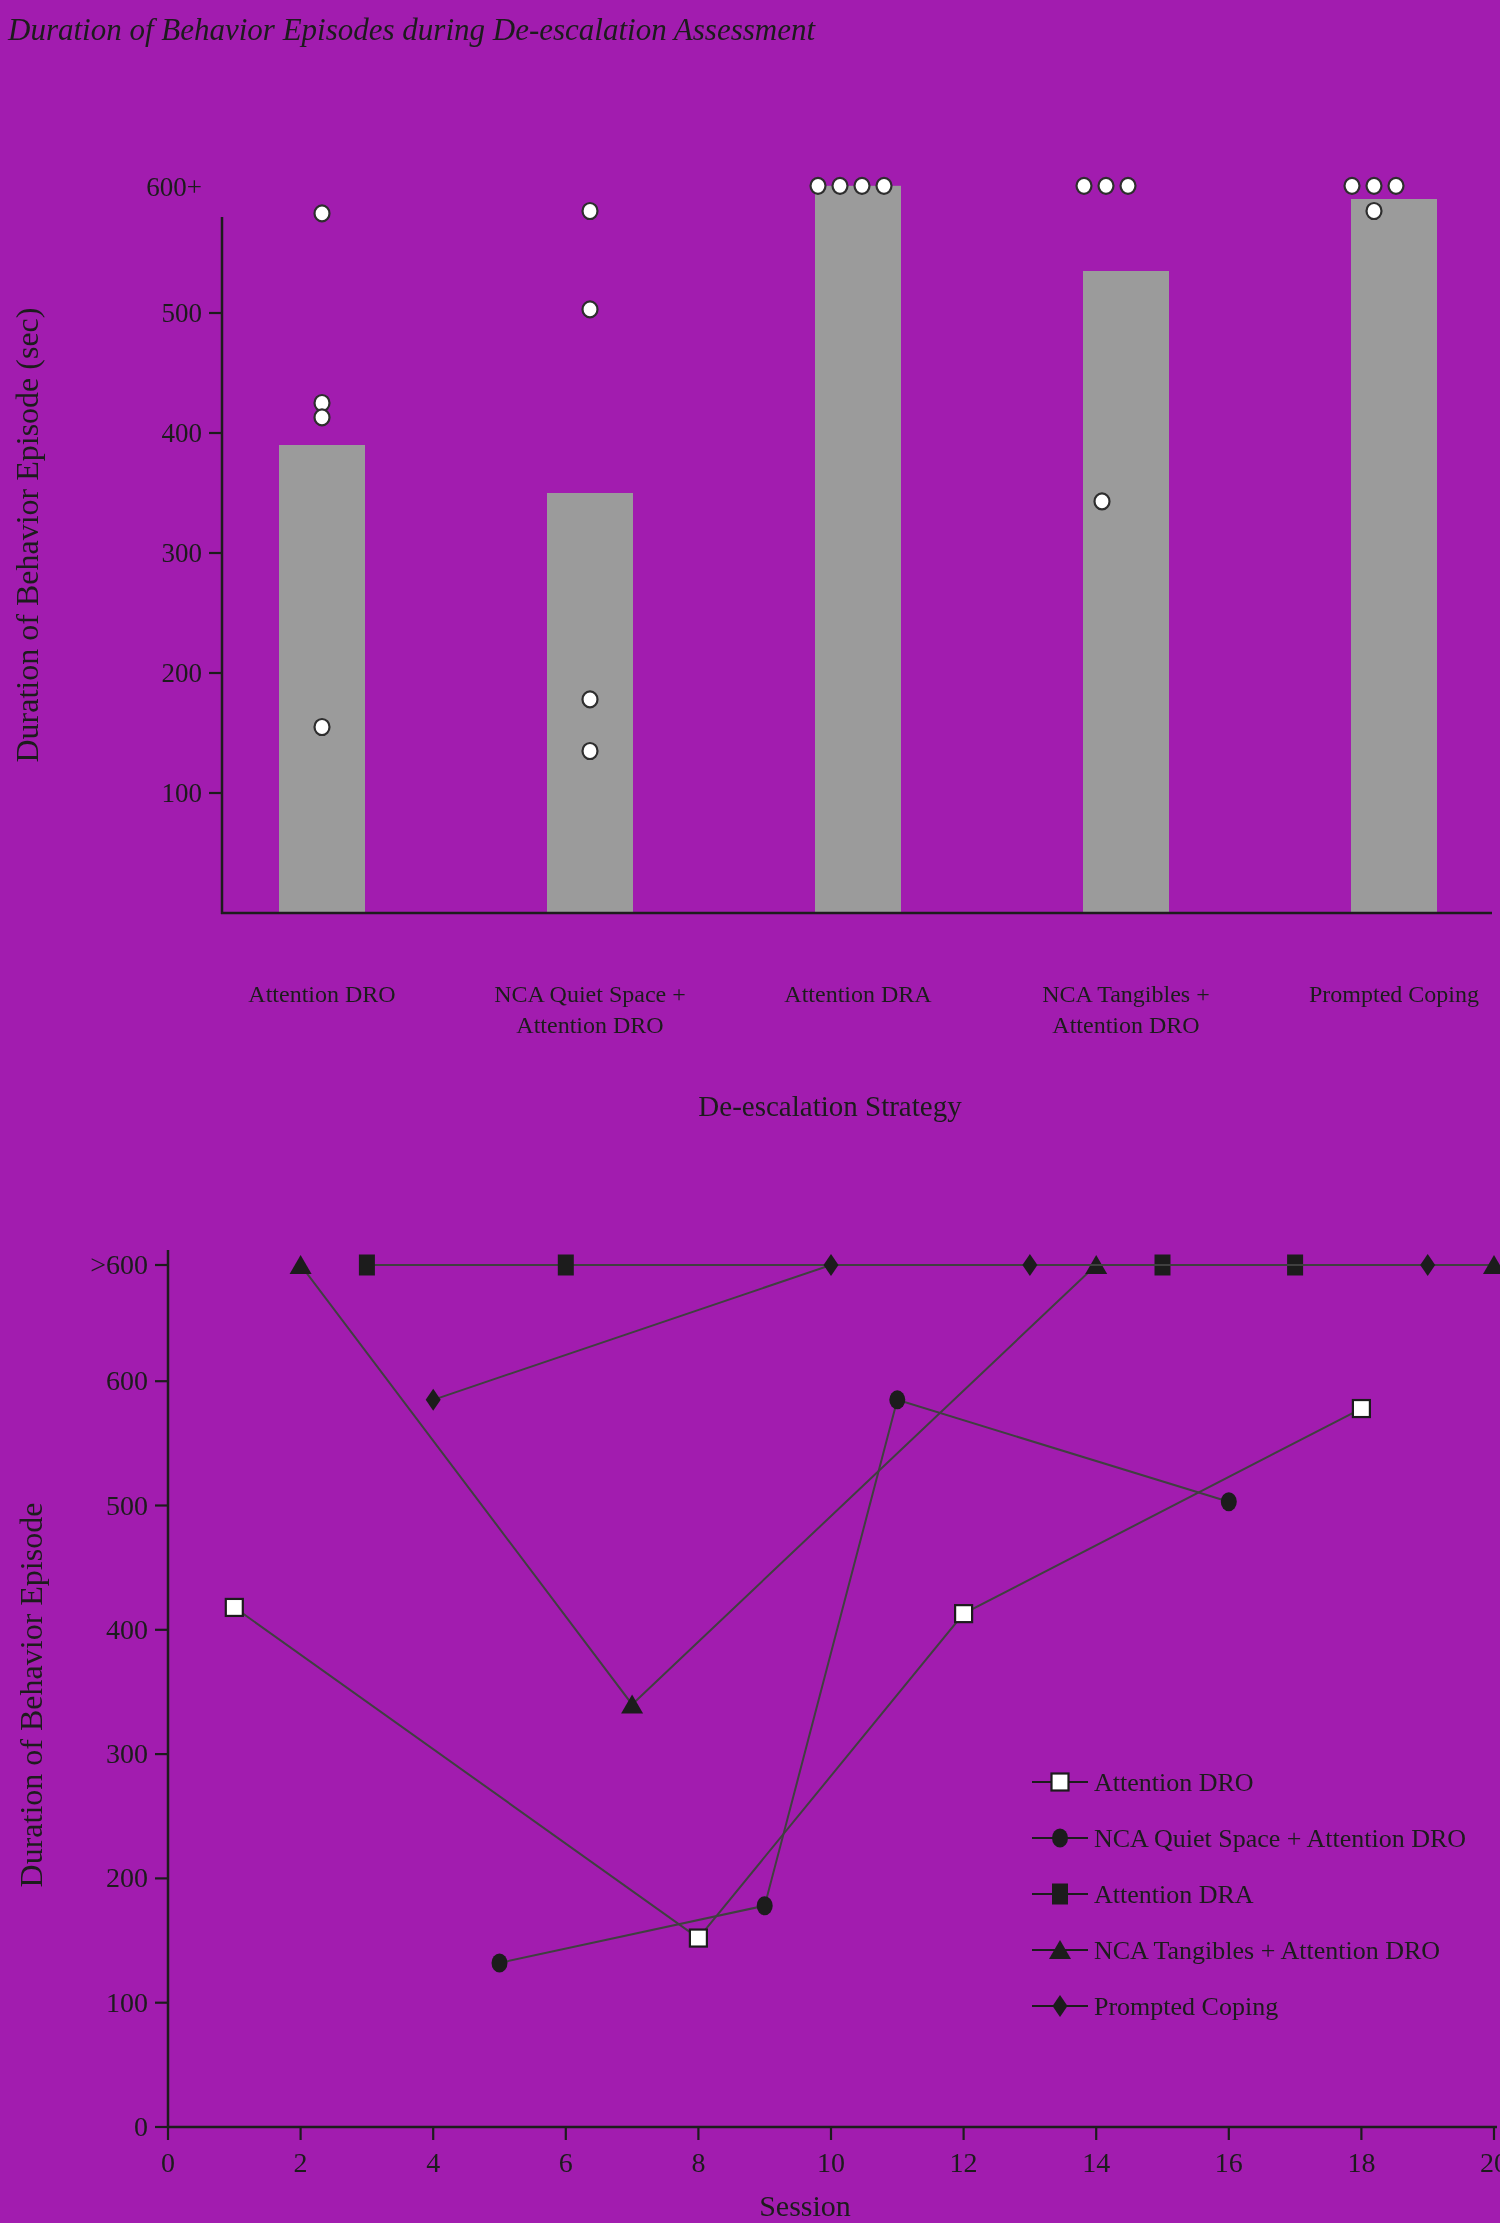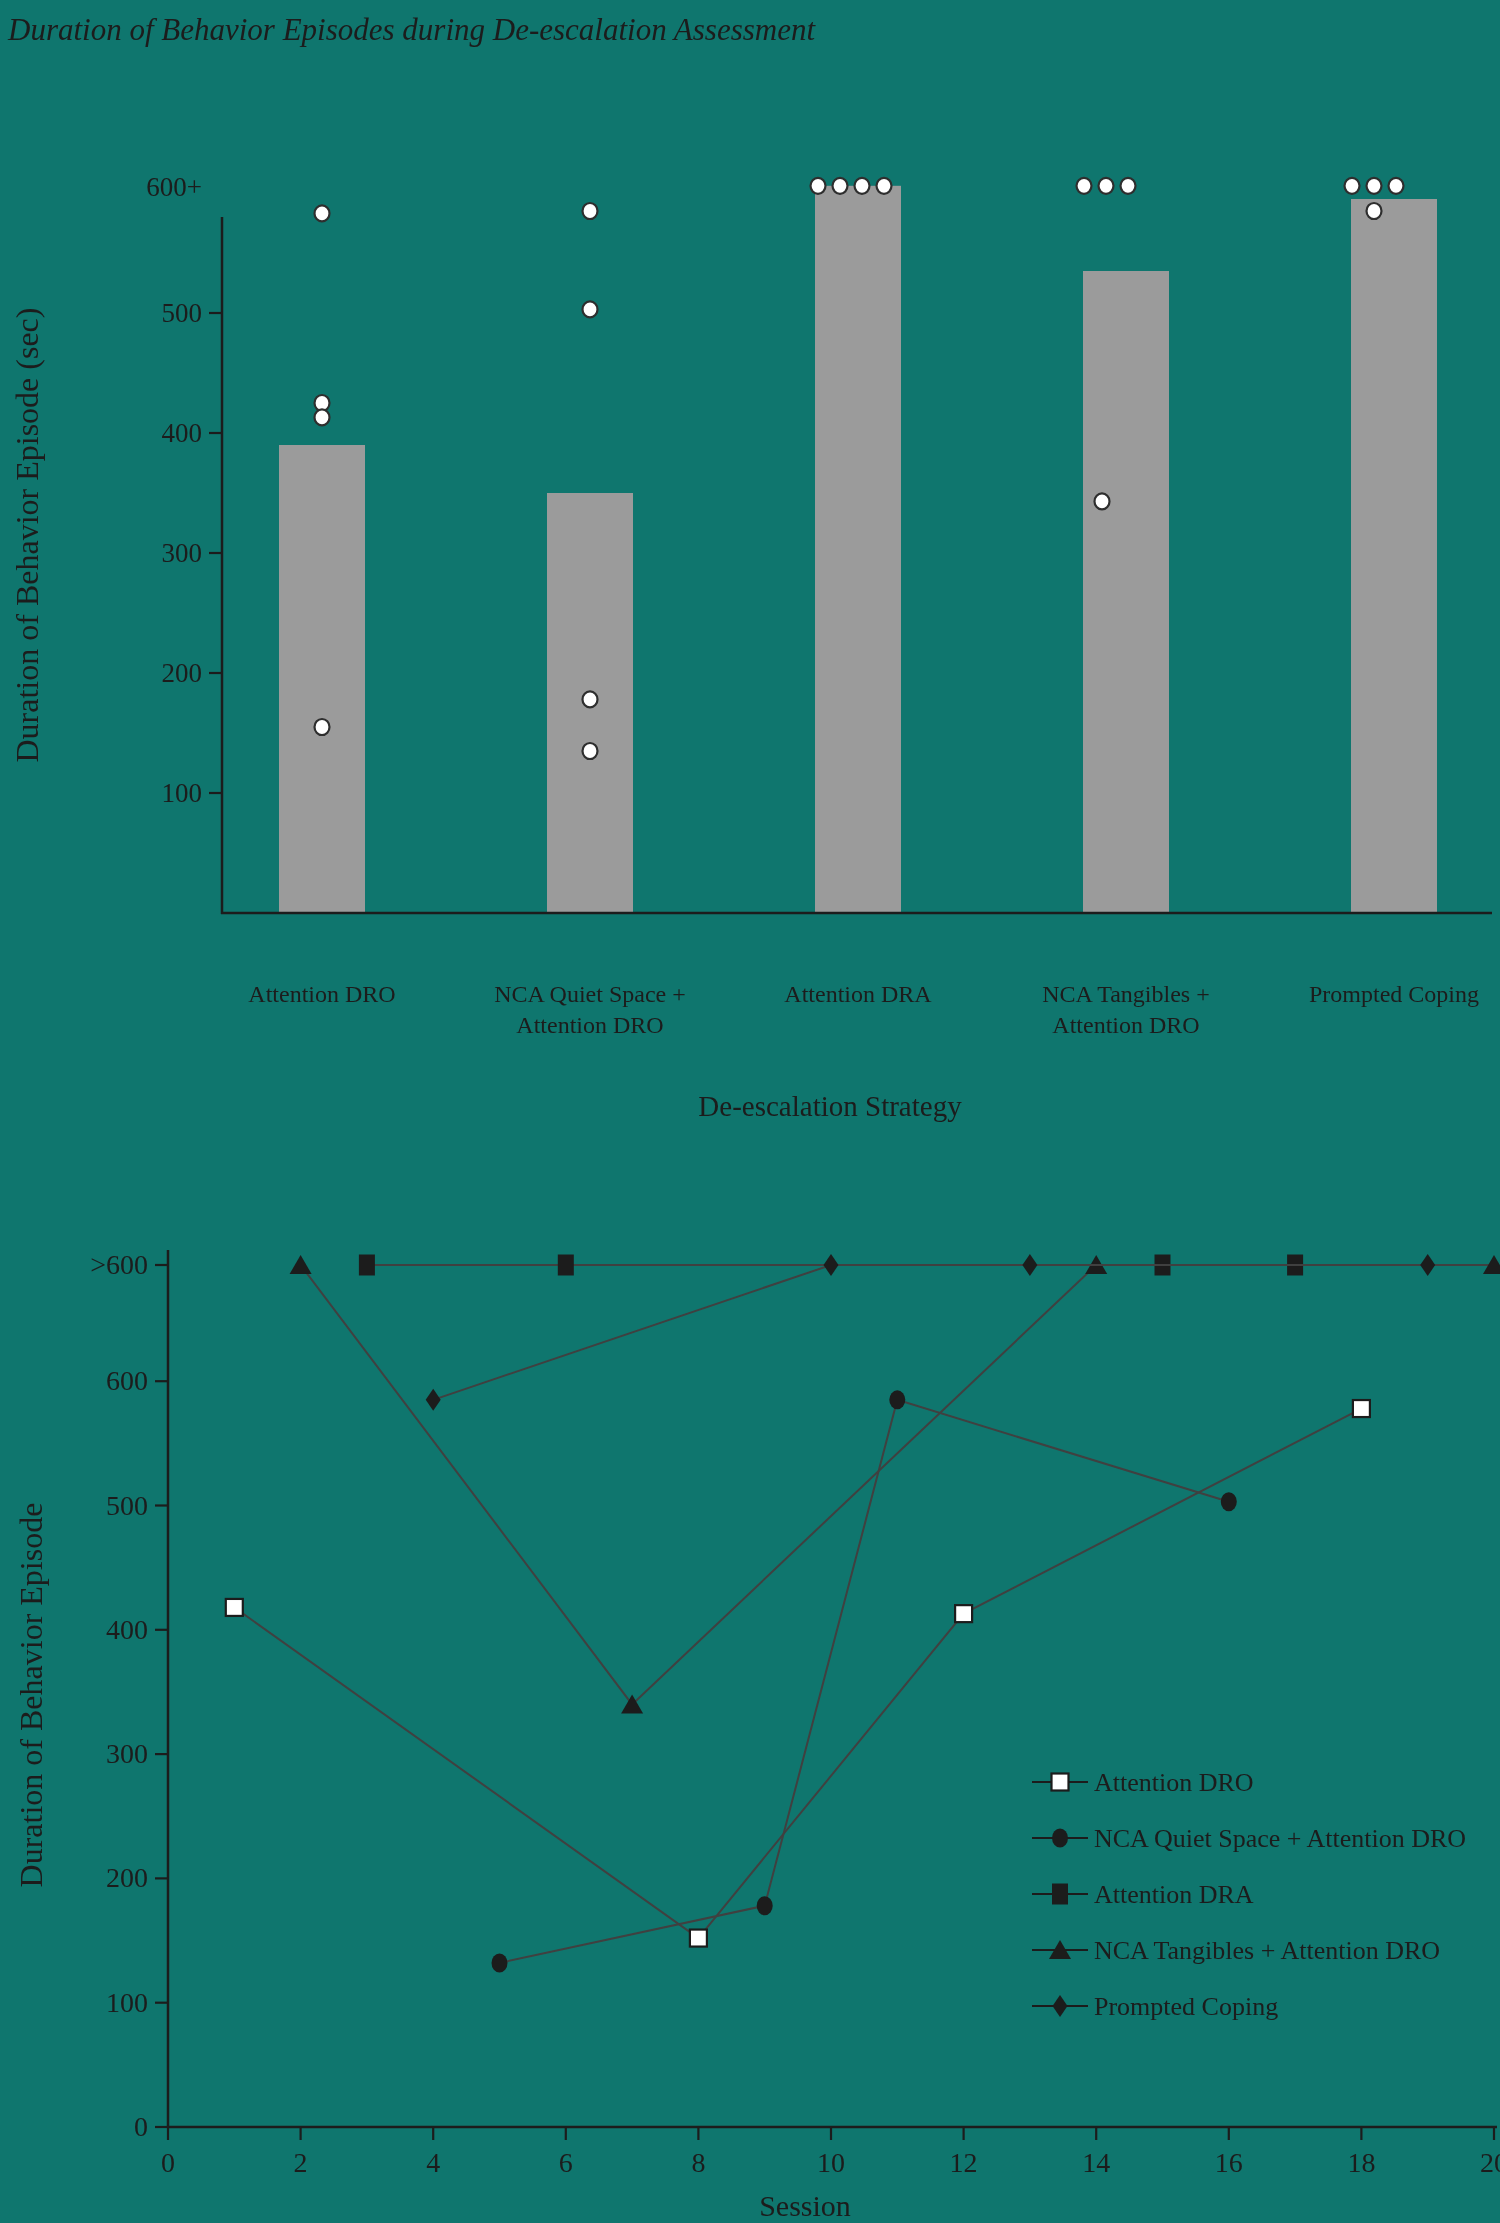--- a/index.html
+++ b/index.html
@@ -1,16 +1,16 @@
 <!DOCTYPE html>
 <html><head>
 <meta charset="utf-8">
 <style>
   html,body{margin:0;padding:0;background:#ffffff;}
-  .page{position:relative;width:1500px;height:2223px;background:#0f766e;overflow:hidden;}
+  .page{position:relative;width:1500px;height:2223px;background:#a21caf;overflow:hidden;}
   svg text{font-family:"Liberation Serif", serif;fill:#1c1c1c;}
   .title-text{font-style:italic;}
 </style>
 </head>
 <body>
 
 <div class="page">
   <svg id="fig" width="1500" height="2223" viewBox="0 0 1500 2223" xmlns="http://www.w3.org/2000/svg">
 
     <text class="title-text" x="8" y="40" font-size="31">Duration of Behavior Episodes during De-escalation Assessment</text>

